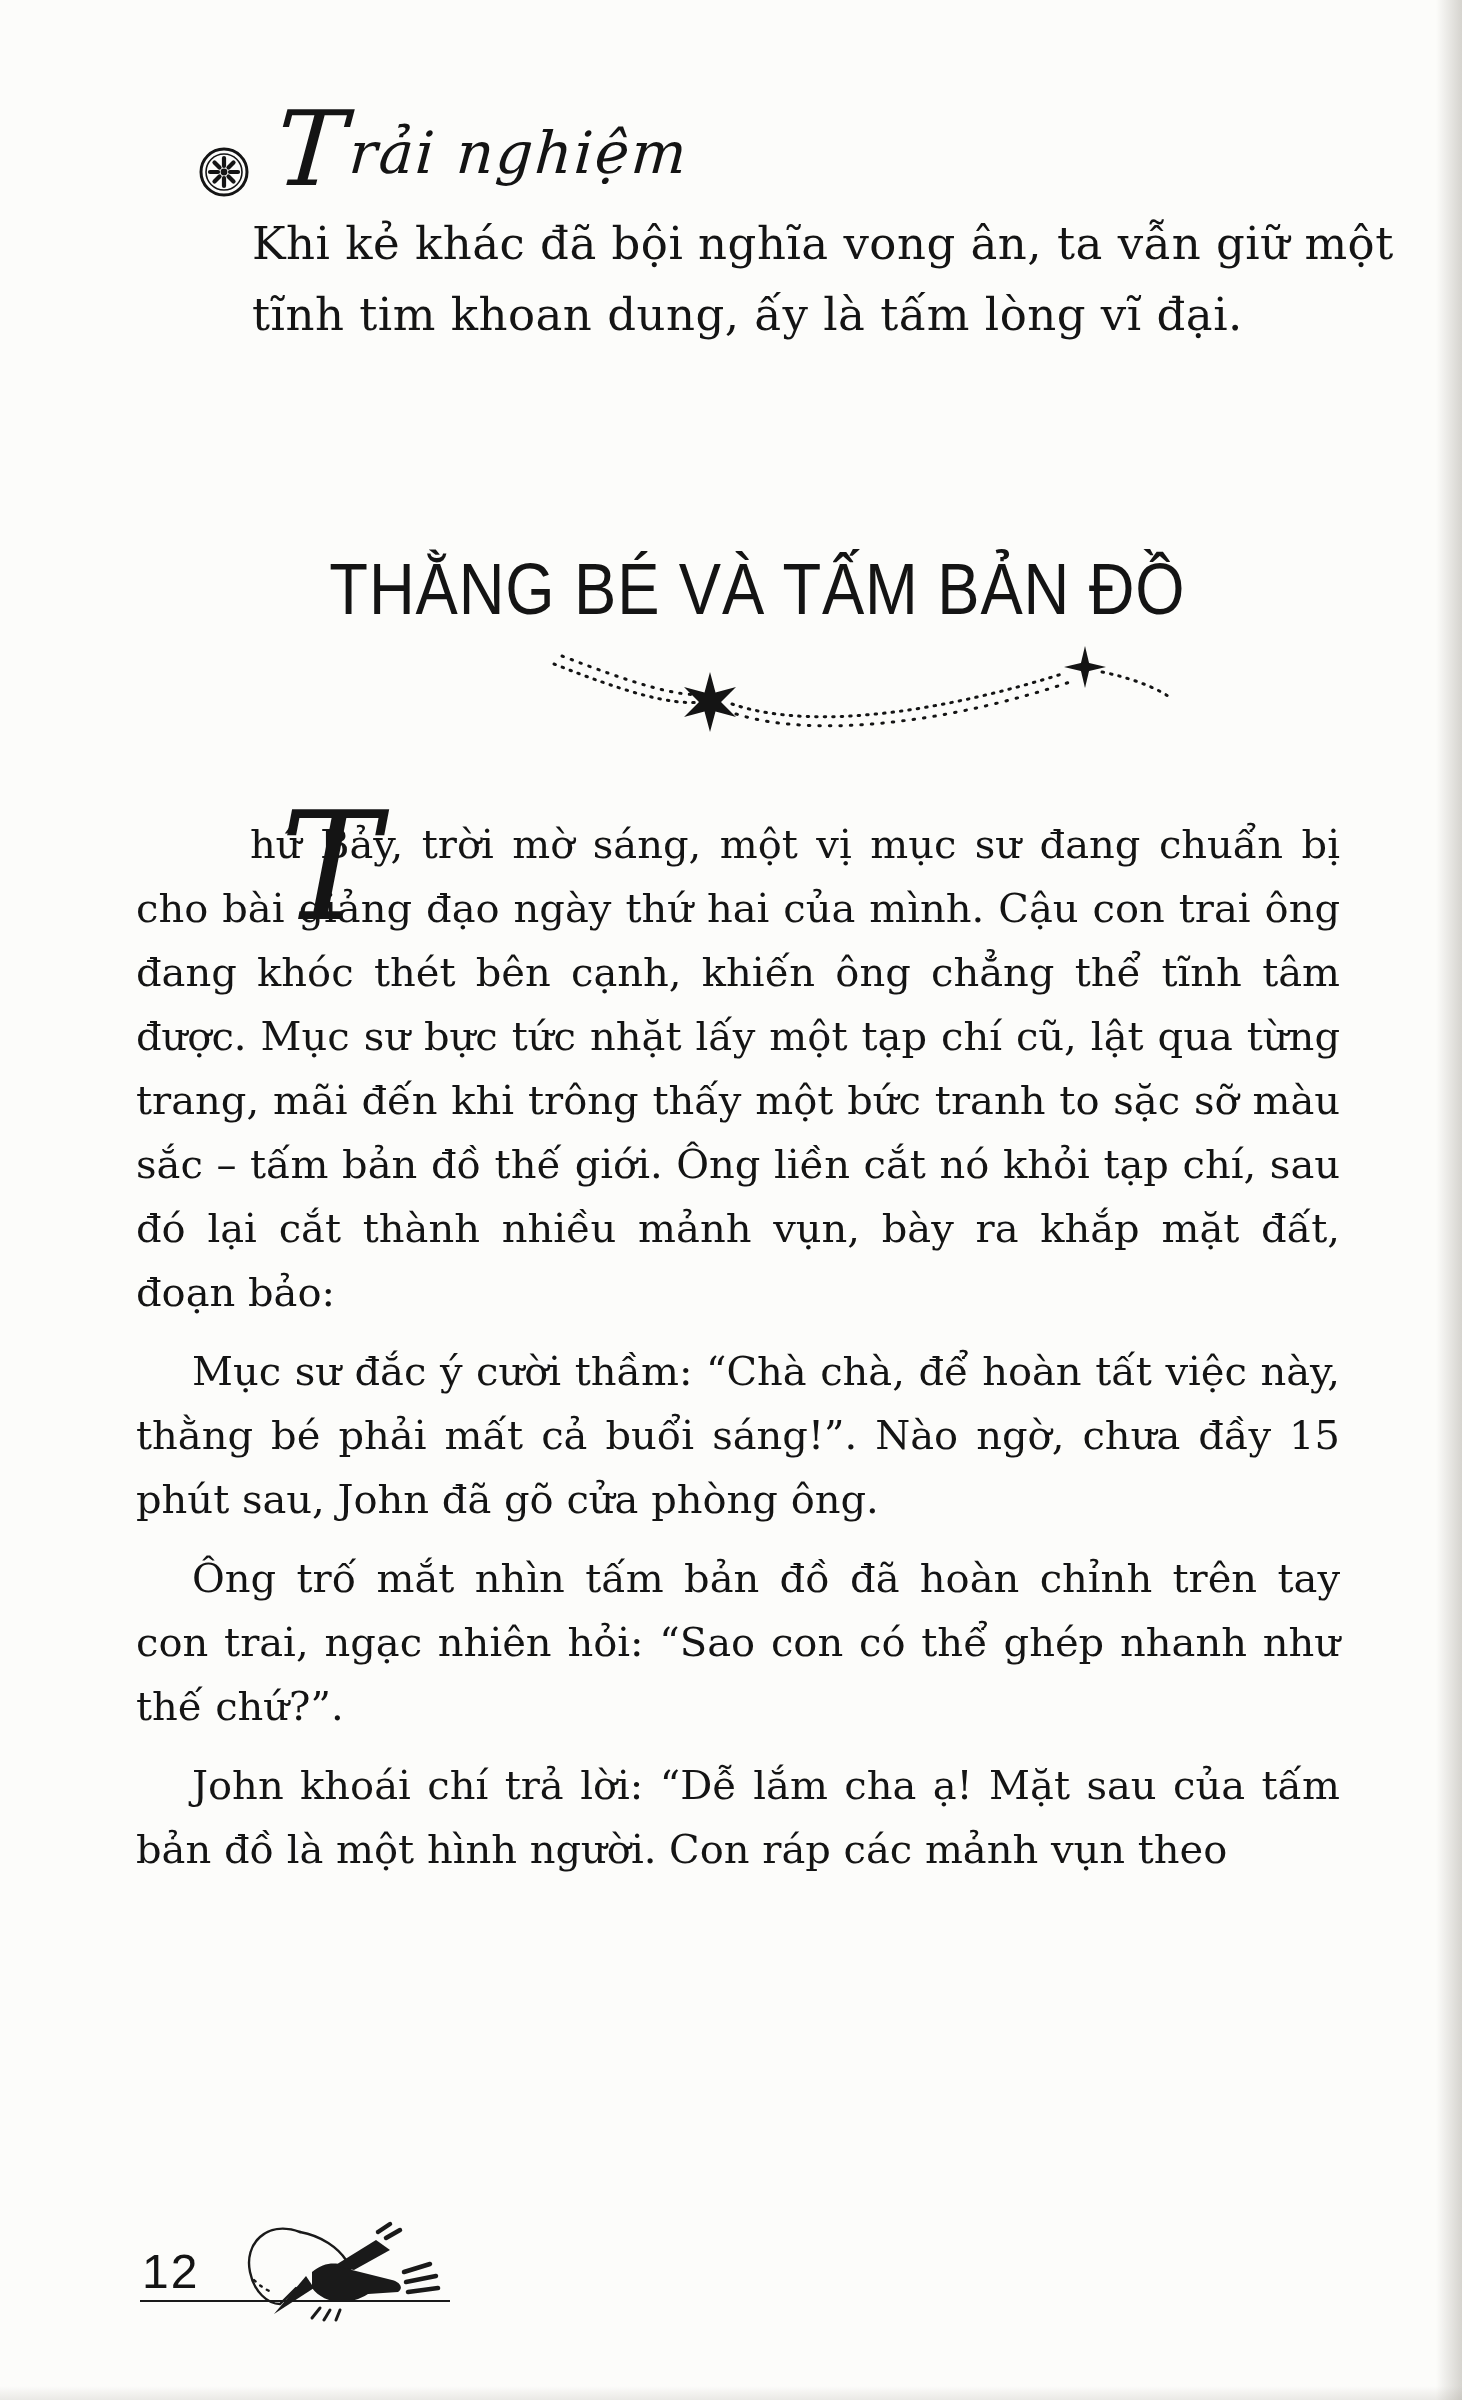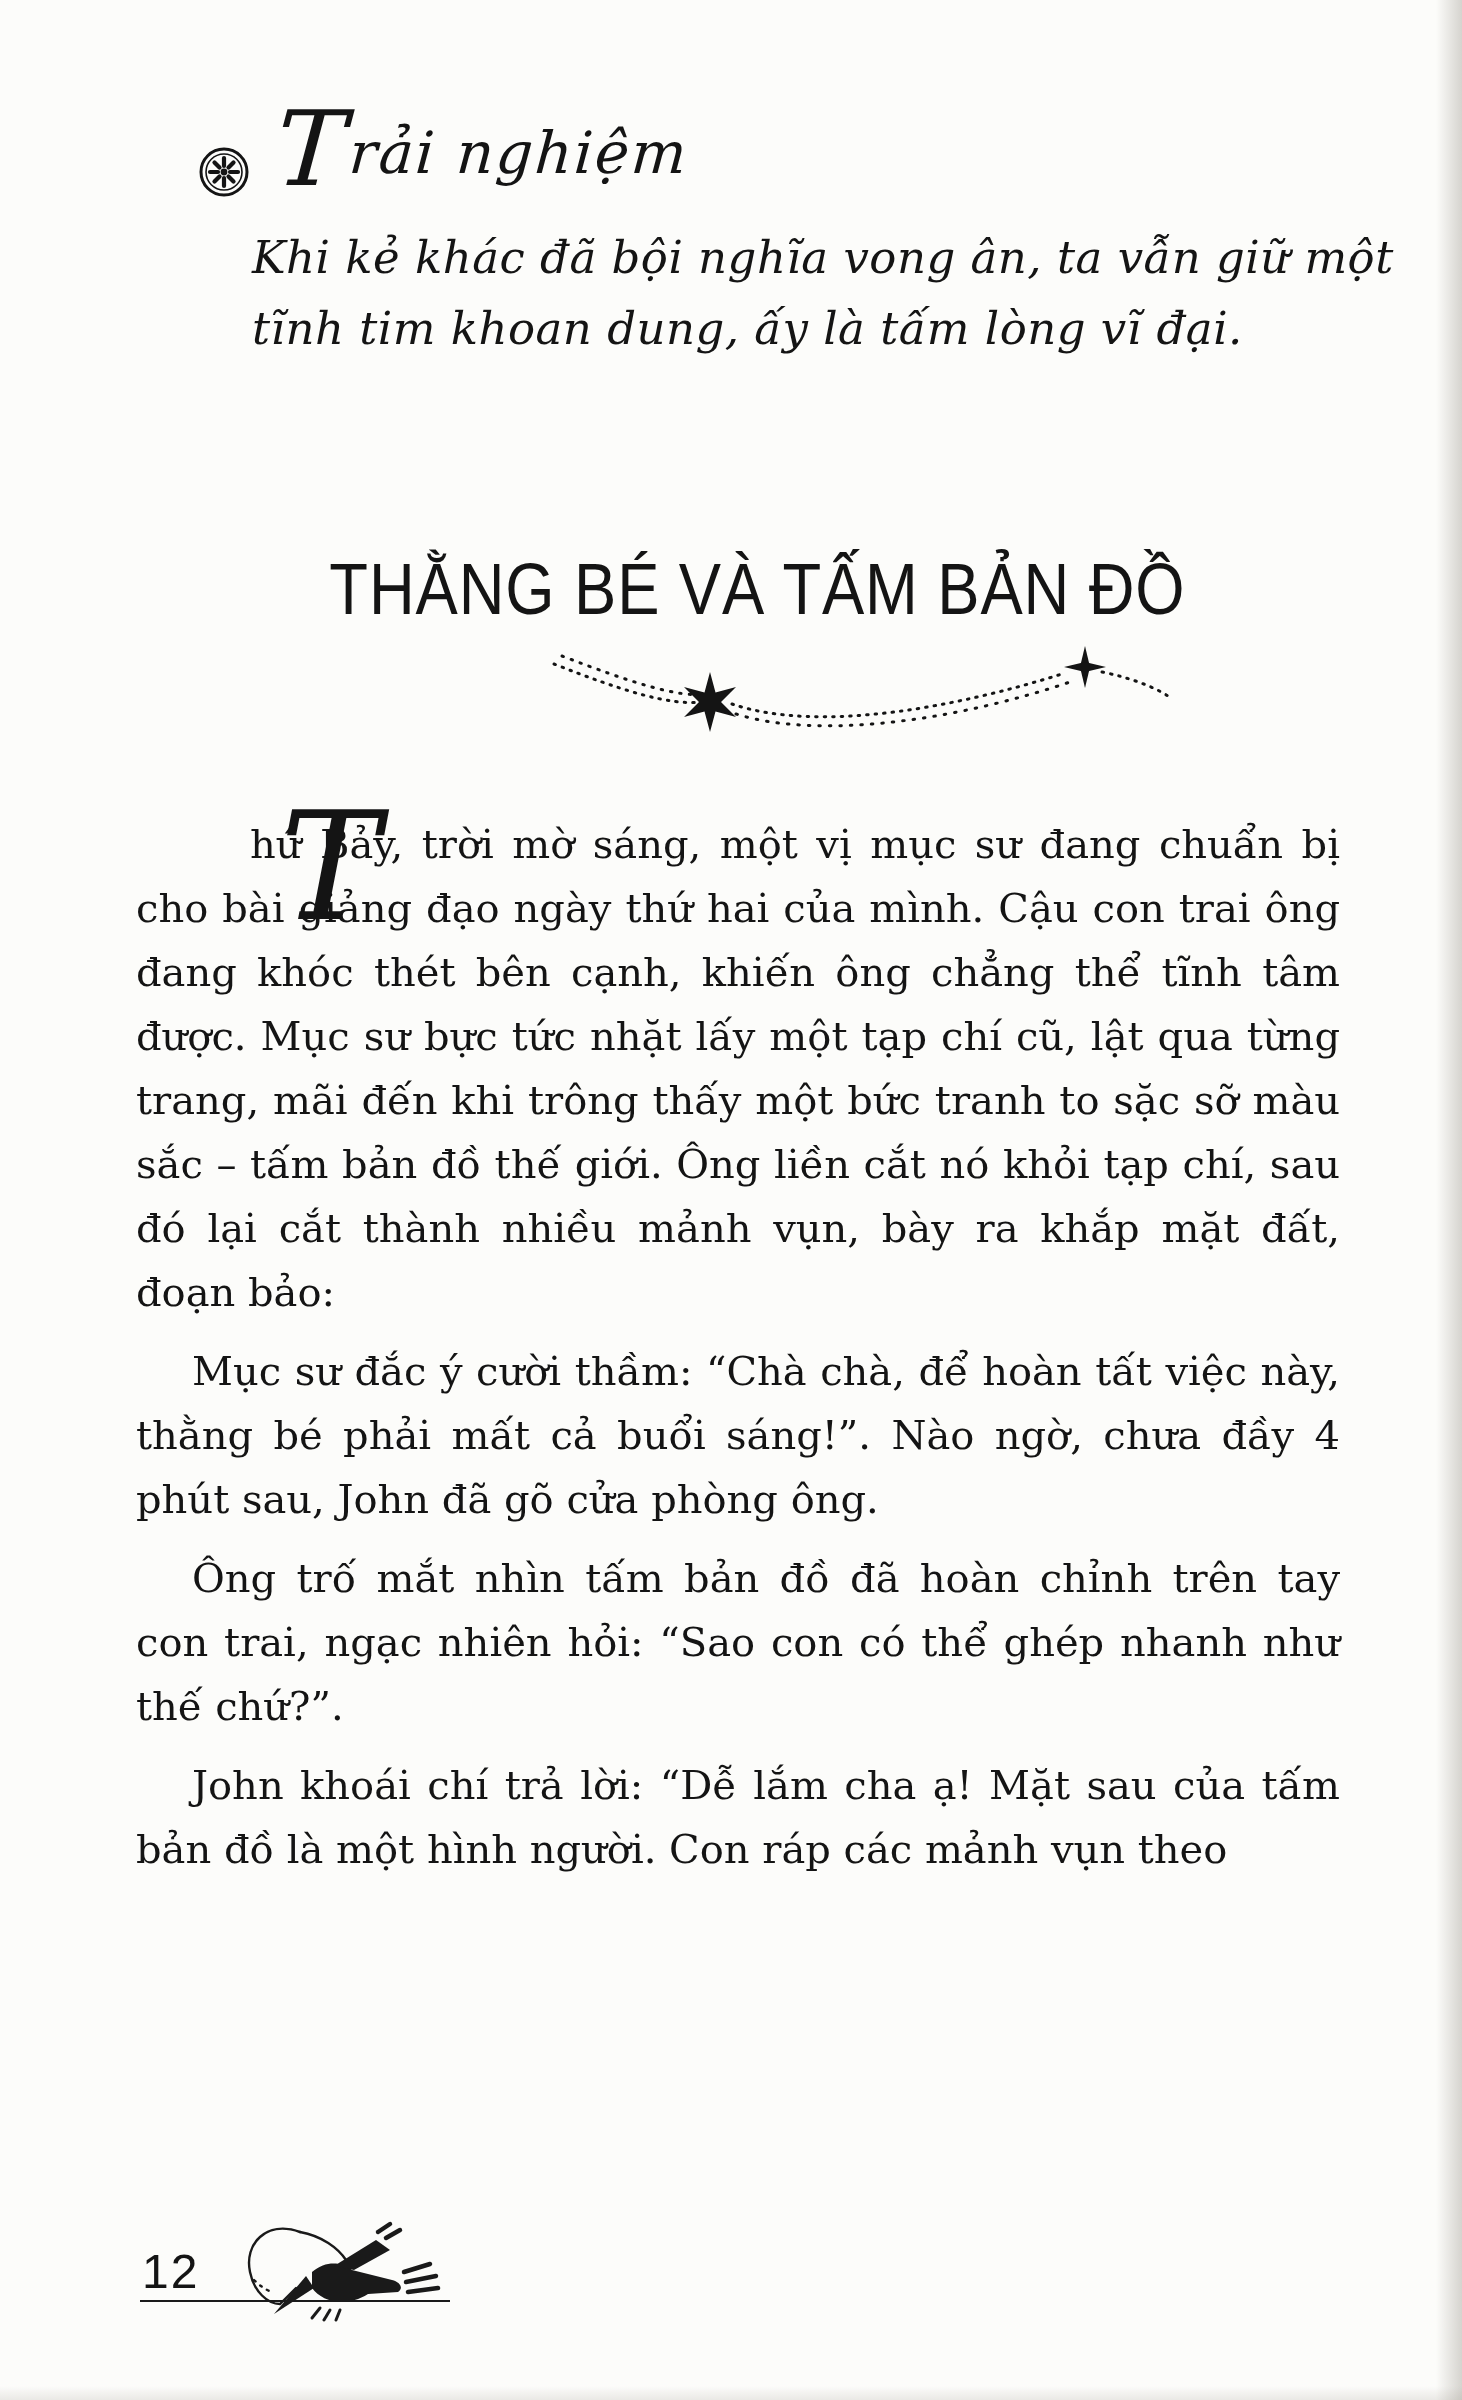--- a/index.html
+++ b/index.html
@@ -37,22 +37,21 @@
   }
   .script-label .script-cap{
     font-size:104px;
     line-height:0;
     vertical-align:-12px;
     margin-right:2px;
   }
 
   
   .quote{
-    position:absolute;left:252px;top:222px;width:1090px;
-    font-style:italic;
+    position:absolute;left:252px;top:208px;width:1090px;
     font-size:45px;
     line-height:71px;
     letter-spacing:0.5px;
   }
   .quote .q-line{white-space:nowrap;}
 
   
   .title-row{
     position:absolute;left:0;top:548px;width:1436px;
     display:flex;justify-content:center;margin-left:39px;
@@ -152,21 +151,21 @@
     <g fill="#141414">
       <polygon points="545,4 550,25 545,46 540,25"></polygon>
       <polygon points="524,25 545,20 566,25 545,30"></polygon>
     </g>
   </svg>
 
   <div class="body-block">
     <p class="body-p first">
       <span class="dropcap">T</span><span>hứ Bảy, trời mờ sáng, một vị mục sư đang chuẩn bị cho bài giảng đạo ngày thứ hai của mình. Cậu con trai ông đang khóc thét bên cạnh, khiến ông chẳng thể tĩnh tâm được. Mục sư bực tức nhặt lấy một tạp chí cũ, lật qua từng trang, mãi đến khi trông thấy một bức tranh to sặc sỡ màu sắc – tấm bản đồ thế giới. Ông liền cắt nó khỏi tạp chí, sau đó lại cắt thành nhiều mảnh vụn, bày ra khắp mặt đất, đoạn bảo:</span>
     </p>
-    <p class="body-p">Mục sư đắc ý cười thầm: “Chà chà, để hoàn tất việc này, thằng bé phải mất cả buổi sáng!”. Nào ngờ, chưa đầy 4 phút sau, John đã gõ cửa phòng ông.</p>
+    <p class="body-p">Mục sư đắc ý cười thầm: “Chà chà, để hoàn tất việc này, thằng bé phải mất cả buổi sáng!”. Nào ngờ, chưa đầy 15 phút sau, John đã gõ cửa phòng ông.</p>
     <p class="body-p">Ông trố mắt nhìn tấm bản đồ đã hoàn chỉnh trên tay con trai, ngạc nhiên hỏi: “Sao con có thể ghép nhanh như thế chứ?”.</p>
     <p class="body-p">John khoái chí trả lời: “Dễ lắm cha ạ! Mặt sau của tấm bản đồ là một hình người. Con ráp các mảnh vụn theo</p>
   </div>
 
   <div class="footer">
     <div class="page-number">12</div>
     <div class="page-rule"></div>
     <svg class="bird" width="250" height="150" viewBox="0 0 250 150" aria-hidden="true">
       <g fill="none" stroke="#1a1a1a" stroke-width="2.4" stroke-linecap="round">
         <path d="M92,30 C58,18 36,42 42,70 C46,90 60,102 72,102 L88,86"></path>

